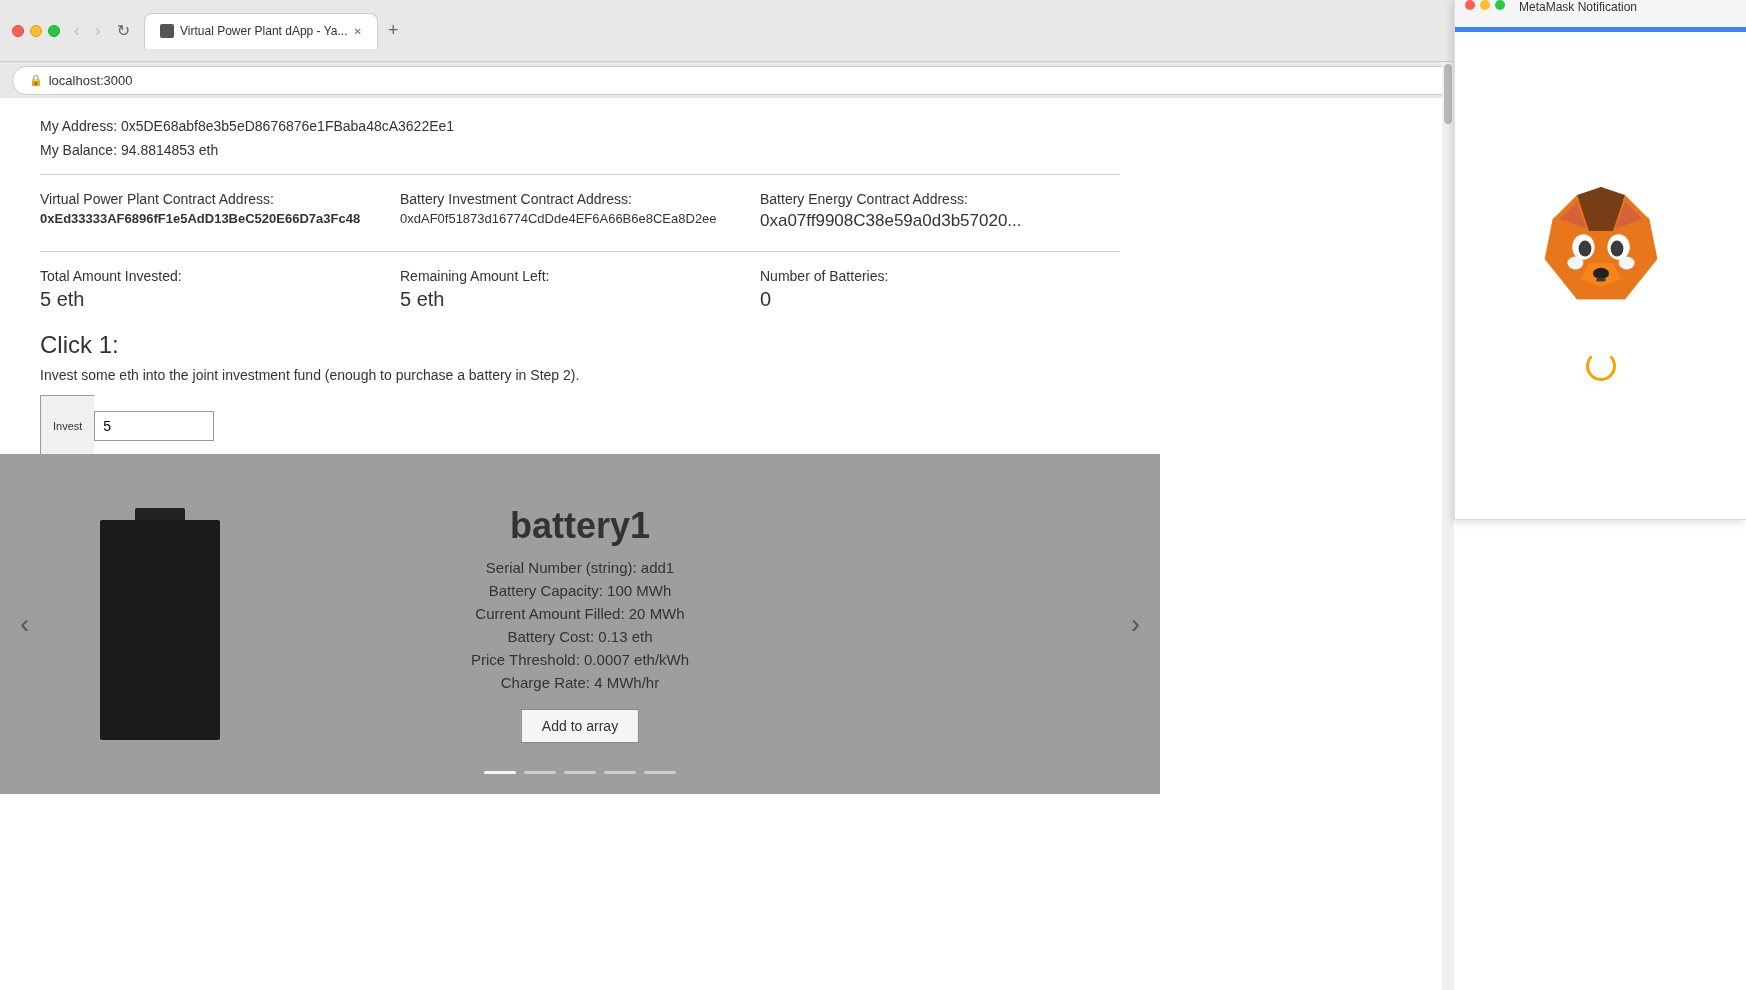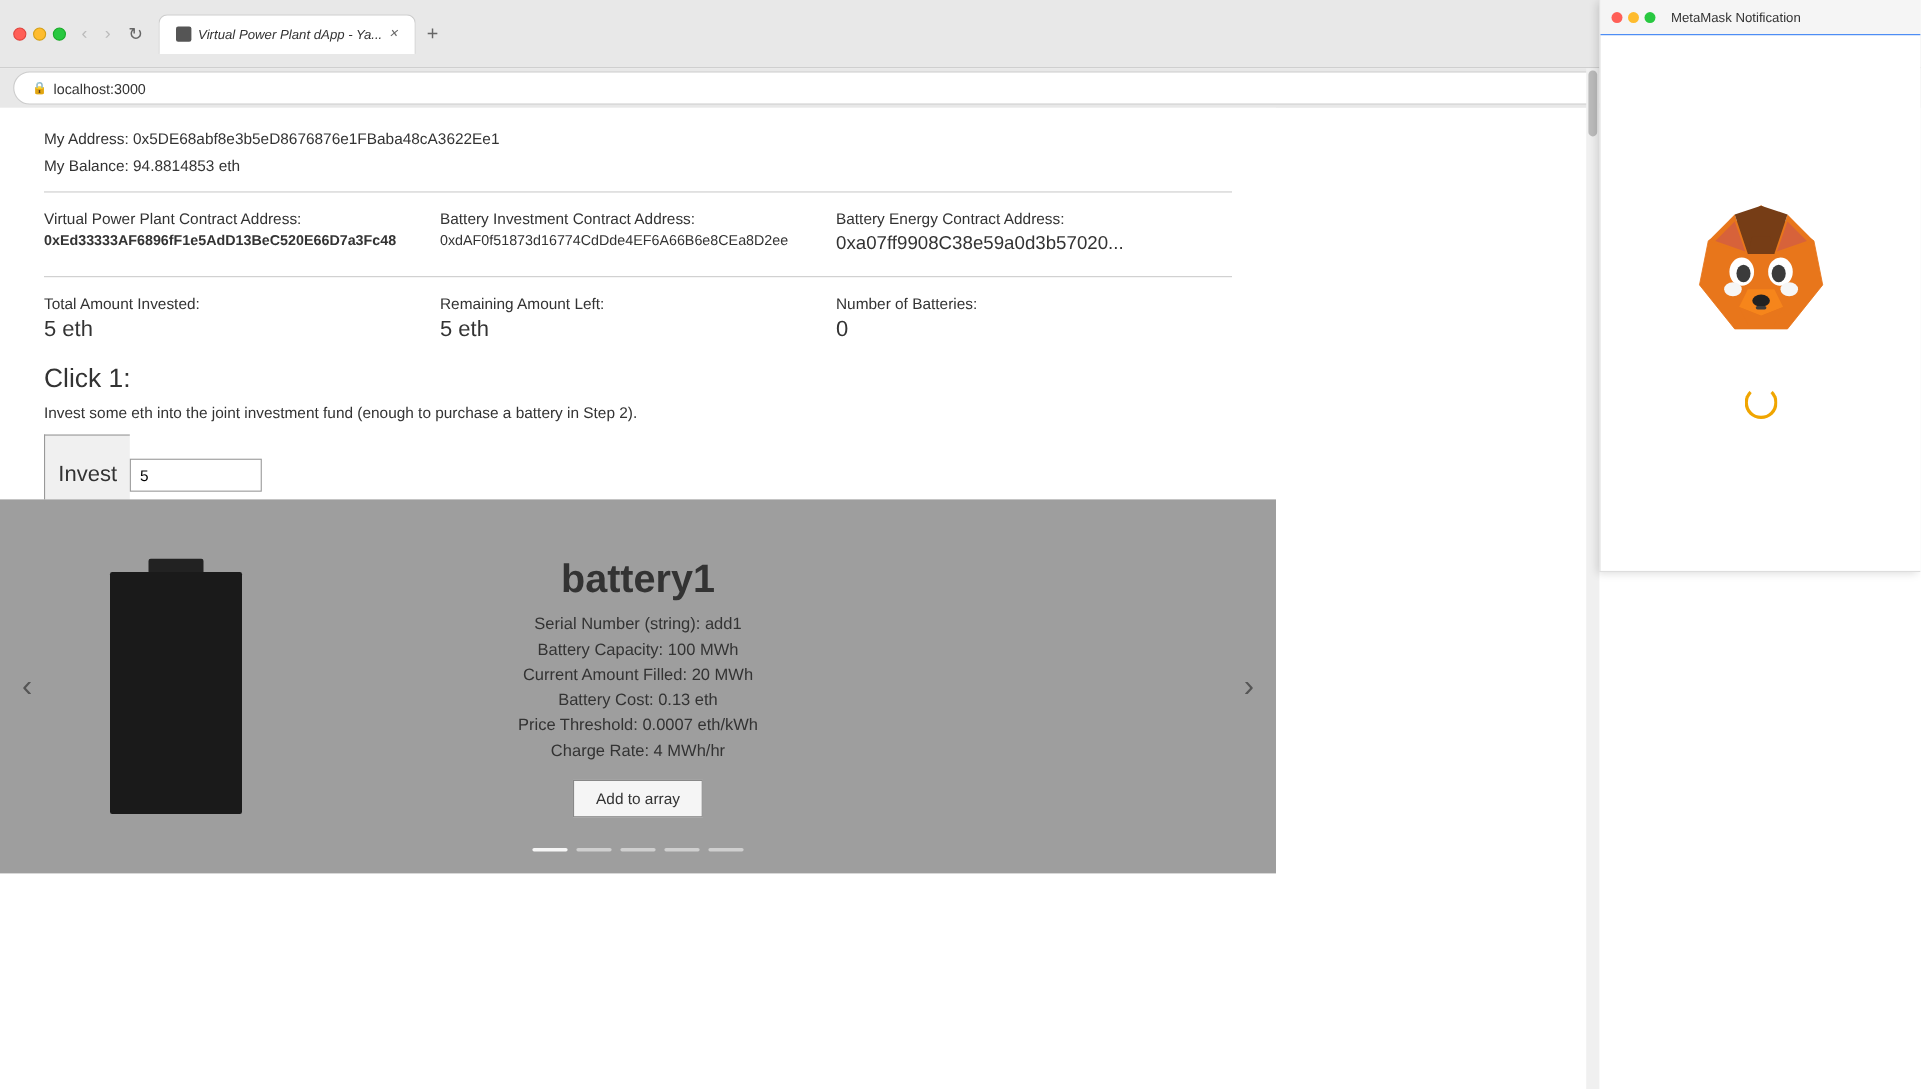--- a/index.html
+++ b/index.html
@@ -30,21 +30,21 @@
       background: none; border: none; cursor: pointer; color: #666; font-size: 16px; padding: 4px 6px;
     }
     .nav-btn:disabled { color: #bbb; }
 
     .tab-bar {
       display: flex; align-items: center; gap: 4px; flex: 1;
     }
     .tab {
       display: flex; align-items: center; background: #fff; border-radius: 8px 8px 0 0;
       padding: 6px 15px; gap: 6px; font-size: 12px; height: 36px;
-      border: 1px solid #ccc; border-bottom: none; min-width: 180px; font-style: italic;
+      border: 1px solid #ccc; border-bottom: none; min-width: 180px;
     }
     .tab-favicon { width: 14px; height: 14px; }
     .tab-title { font-size: 12px; color: #333; flex: 1; overflow: hidden; text-overflow: ellipsis; white-space: nowrap; }
     .tab-close { color: #666; font-size: 10px; cursor: pointer; }
     .tab-new { background: none; border: none; font-size: 18px; color: #666; cursor: pointer; padding: 0 6px; }
 
     .address-bar-row {
       display: flex; align-items: center; gap: 8px; padding: 4px 12px;
       background: #e8e8e8;
       height: 36px;
@@ -77,21 +77,21 @@
     .stat-col { flex: 1; }
     .stat-label { font-size: 14px; color: #333; margin-bottom: 4px; }
     .stat-value { font-size: 20px; color: #333; font-weight: 400; }
 
     .step-title { font-size: 24px; font-weight: 400; margin-bottom: 8px; color: #333; }
     .step-desc { font-size: 14px; color: #333; margin-bottom: 12px; }
 
     .invest-row { display: flex; align-items: center; gap: 0; margin-bottom: 20px; }
     .invest-btn {
       padding: 24px 12px; background: #f0f0f0; border: 1px solid #999;
-      border-right: none; font-size: 20px; cursor: pointer; color: #333;
+      border-right: none; font-size: 11px; cursor: pointer; color: #333;
     }
     .invest-input {
       padding: 6px 8px; border: 1px solid #999; font-size: 14px;
       width: 120px; outline: none;
     }
 
     
     .carousel-section {
       background: #9e9e9e;
       width: 1160px;
@@ -171,23 +171,22 @@
       box-shadow: -2px 2px 8px rgba(0,0,0,0.15);
       display: flex;
       flex-direction: column;
       align-items: center;
     }
 
     .mm-titlebar {
       width: 100%;
       height: 32px;
       background: #f5f5f5;
-      border-bottom: 1px solid #3b82f6;
-      display: flex;
-      align-items: center;
+      border-bottom: 5px solid #3b82f6;
+      display: flex;
       padding: 0 10px;
       gap: 6px;
     }
     .mm-traffic-lights { display: flex; gap: 5px; }
     .mm-tl { width: 10px; height: 10px; border-radius: 50%; }
     .mm-tl-red { background: #ff5f57; }
     .mm-tl-yellow { background: #febc2e; }
     .mm-tl-green { background: #28c840; }
     .mm-title { font-size: 12px; color: #333; margin-left: 8px; }
 

